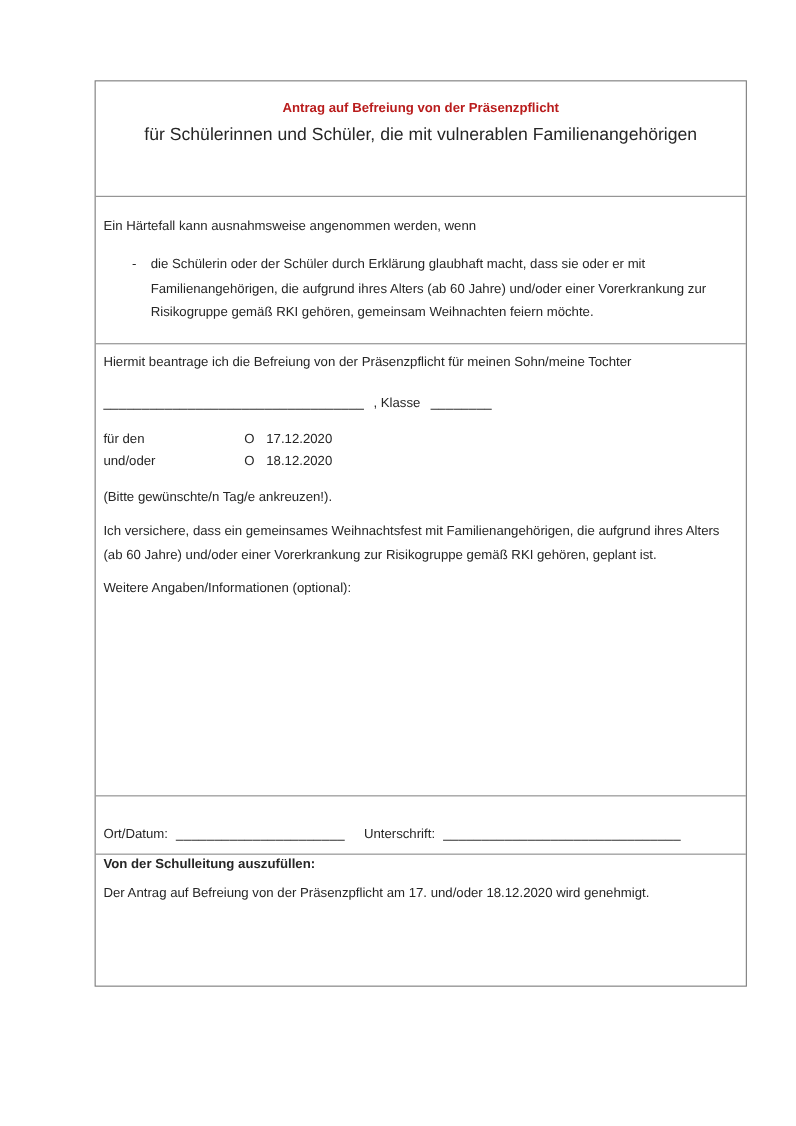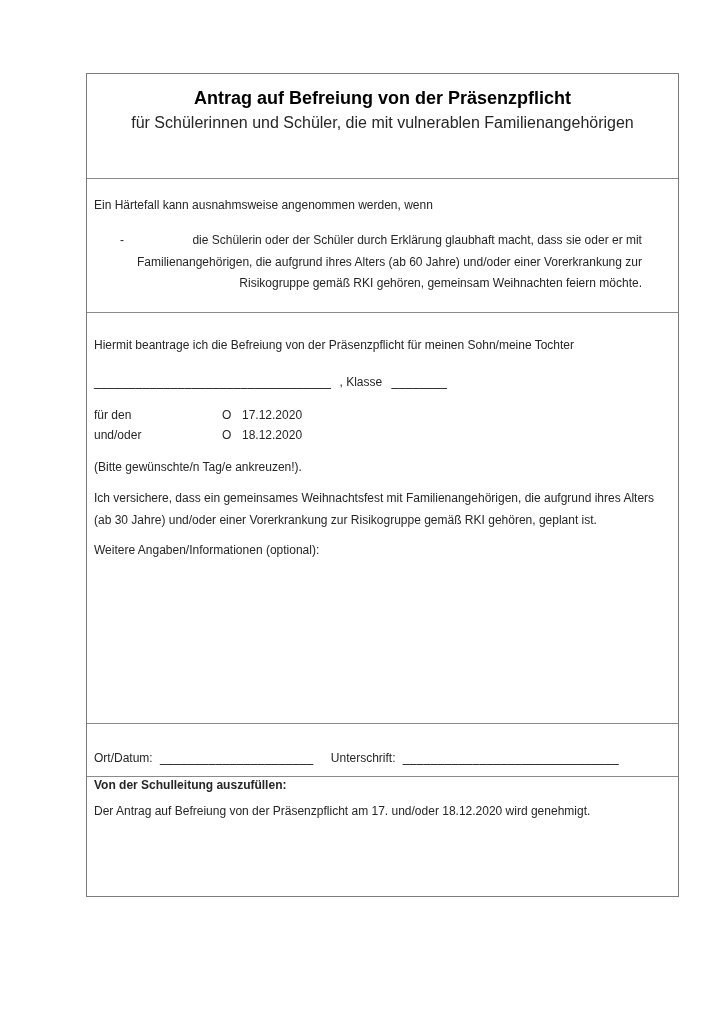--- a/index.html
+++ b/index.html
@@ -30,39 +30,39 @@
     width: 100%;
     padding-left: 7px;
     padding-right: 7px;
   }
   .sec + .sec { border-top: 1.8px solid #8a8a8a; }
 
   
   .sec-header { height: 104px; text-align: center; padding-top: 11px; }
   .title-line {
     font-weight: bold;
-    font-size: 18px;
+    font-size: 12px;
     line-height: 26px;
-    color: #000000;
+    color: #b91c1c;
   }
   .subtitle-line {
     font-size: 16px;
     line-height: 20px;
   }
   .subtitle-block { margin-top: 2px; }
 
   
   .sec-hardship { height: 134px; padding-top: 19px; }
   .line { white-space: nowrap; display: block; }
   .bullet-row { display: flex; margin-top: 18px; }
   .bullet-dash { width: 17px; margin-left: 26px; flex: 0 0 auto; line-height: 21.5px; }
-  .bullet-text .line { line-height: 21.5px; text-align: right; }
+  .bullet-text .line { line-height: 21.5px; }
 
   
-  .sec-application { height: 411px; padding-top: 24px; }
+  .sec-application { height: 411px; padding-top: 8px; }
   .request-line { line-height: 16px; }
   .name-line { margin-top: 21px; line-height: 16px; white-space: nowrap; }
   .klasse-label { margin-left: 5px; margin-right: 6px; }
   .day-rows { margin-top: 16px; }
   .day-row { display: flex; line-height: 19.5px; }
   .day-label { width: 128px; flex: 0 0 auto; }
   .day-marker { width: 11px; margin-right: 9px; flex: 0 0 auto; }
   .note-line { margin-top: 14px; line-height: 16px; }
   .assurance { margin-top: 13px; }
   .assurance .line { line-height: 21.5px; }
@@ -126,21 +126,21 @@
         <span class="day-label">und/oder</span>
         <span class="day-marker">O</span>
         <span>18.12.2020</span>
       </div>
     </div>
 
     <div class="note-line">(Bitte gewünschte/n Tag/e ankreuzen!).</div>
 
     <div class="assurance">
       <span class="line">Ich versichere, dass ein gemeinsames Weihnachtsfest mit Familienangehörigen, die aufgrund ihres Alters</span>
-      <span class="line">(ab 30 Jahre) und/oder einer Vorerkrankung zur Risikogruppe gemäß RKI gehören, geplant ist.</span>
+      <span class="line">(ab 60 Jahre) und/oder einer Vorerkrankung zur Risikogruppe gemäß RKI gehören, geplant ist.</span>
     </div>
 
     <div class="optional-line">Weitere Angaben/Informationen (optional):</div>
 
     <div style="height:140px;"></div>
   </div>
 
   <div class="sec sec-signature">
     <div class="sig-row">
       <span class="sig-label">Ort/Datum:</span>

